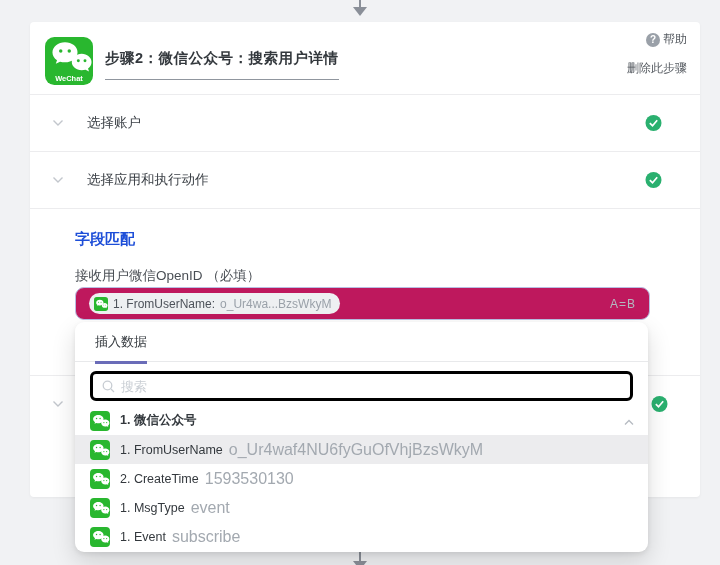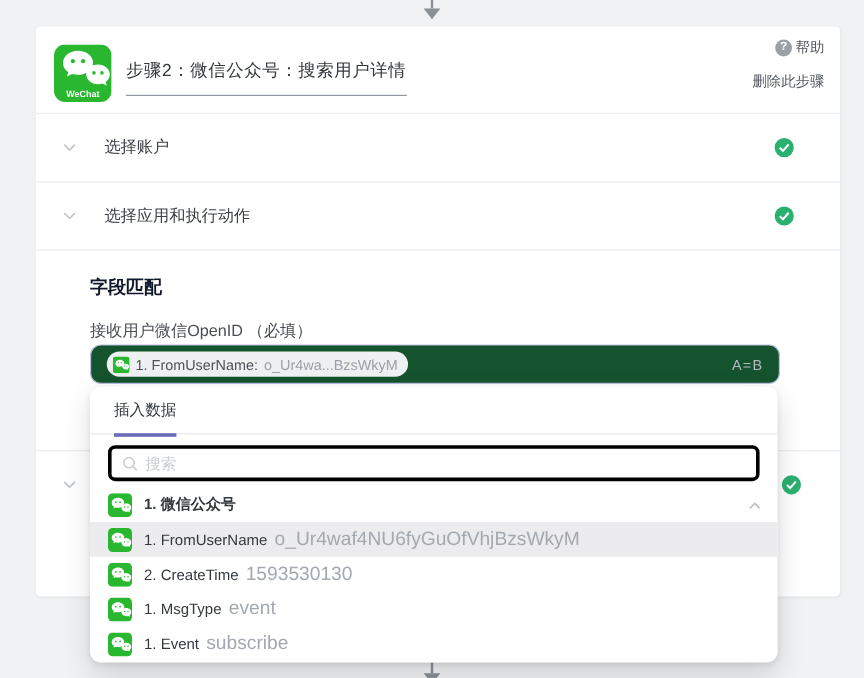--- a/index.html
+++ b/index.html
@@ -16,40 +16,40 @@
     border-top:9px solid #8a8f98; }
   .flow-arrow.top { top:-2px; }
   .flow-arrow.bottom { top:552px; }
 
   
   .card { position:absolute; left:30px; top:22px; width:670px; height:475px;
     background:#fff; border-radius:4px; box-shadow:0 1px 3px rgba(0,0,0,.05); }
 
   .step-header { position:relative; height:73px; border-bottom:1px solid #ececee; }
   .app-icon { position:absolute; left:15px; top:15px; width:48px; height:48px; display:block; }
-  .title-wrap { position:absolute; left:75px; top:27px; }
+  .title-wrap { position:absolute; left:75px; top:27px;font-weight:bold; }
   .step-title { font-size:14.5px; color:#33383d; letter-spacing:.5px;
     border-bottom:1px solid #90969e; padding-bottom:11px; display:inline-block; }
   .help-btn { position:absolute; right:13px; top:9px; font-size:12px; color:#555a60;
     display:flex; align-items:center; gap:3px; cursor:pointer; }
   .q-icon { width:14px; height:14px; border-radius:50%; background:#9aa0a8; color:#fff;
     font-size:10px; line-height:14px; text-align:center; display:inline-block; font-weight:bold; }
   .delete-btn { position:absolute; right:13px; top:38px; font-size:12px; color:#555a60; cursor:pointer;margin-left:30px; }
 
   .section-row { position:relative; height:57px; border-bottom:1px solid #ececee;
     display:flex; align-items:center; cursor:pointer; }
   .chev { margin-left:22px; display:inline-flex; }
   .section-label { margin-left:23px; font-size:13.5px; color:#3a3f45; }
   .check { position:absolute; right:38px; top:50%; transform:translateY(-50%); display:inline-flex; }
 
   .field-area { position:relative; height:286px; }
-  .fm-title { position:absolute; left:45px; top:21px; font-size:15px; font-weight:bold; color:#0f172a; }
+  .fm-title { position:absolute; left:45px; top:21px; font-size:15px; font-weight:bold; color:#1d4ed8; }
   .fm-label { position:absolute; left:45px; top:58px; font-size:13.5px; color:#4a4f55; }
   .openid-input { position:absolute; left:45px; top:78px; width:575px; height:33px;
-    border:1px solid #b9bee2; border-radius:9px; background:#14532d;
+    border:1px solid #b9bee2; border-radius:9px; background:#be185d;
     display:flex; align-items:center; padding:0 13px; cursor:text; }
   .tag-pill { display:inline-flex; align-items:center; gap:5px; background:#eef0f2;
     border-radius:11px; height:21px; padding:0 9px 0 5px; cursor:pointer; }
   .tag-name { font-size:12px; color:#4d525a; }
   .tag-value { font-size:12px; color:#9aa1a9; }
   .ab-hint { margin-left:auto; font-size:12px; color:#b3b9c0; letter-spacing:1px; cursor:pointer; }
 
   .hidden-section { position:absolute; left:0; right:0; top:166px; height:57px;
     border-top:1px solid #ececee; display:flex; align-items:center; }
   .hidden-section .check { right:32px; }

